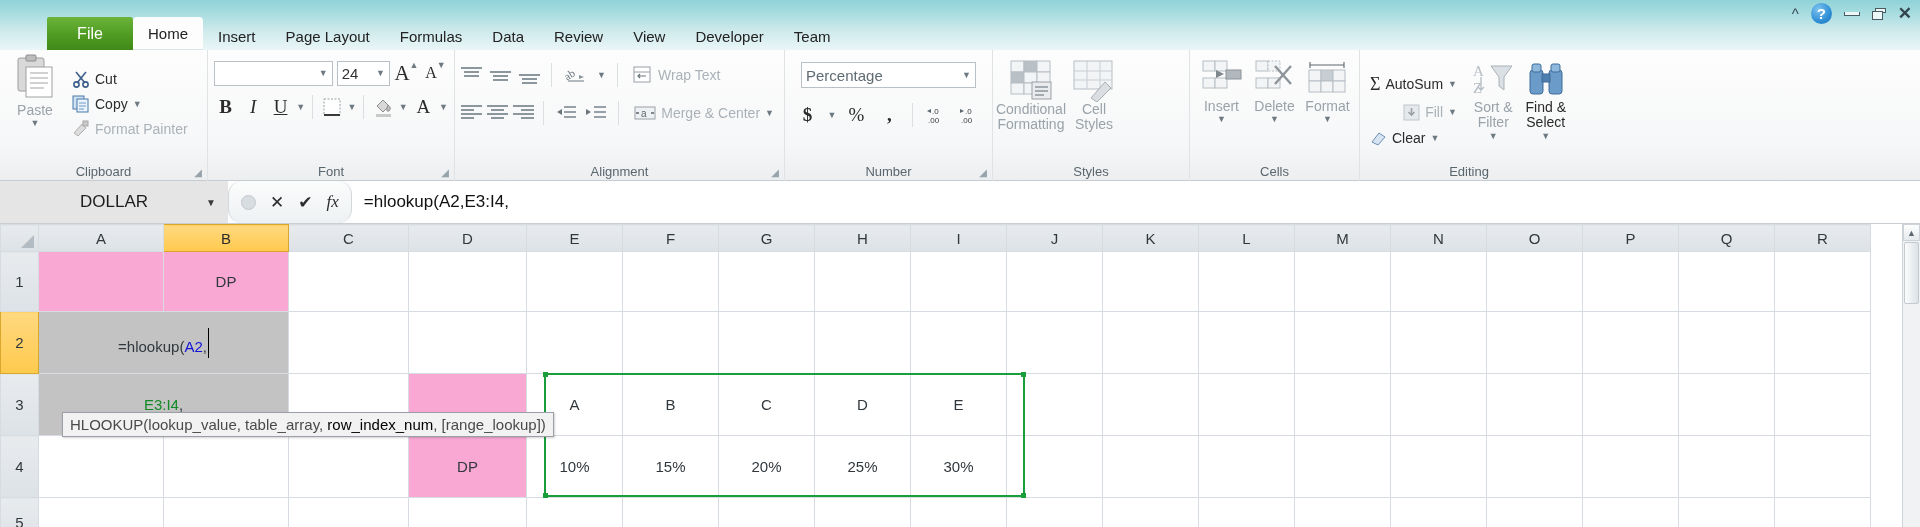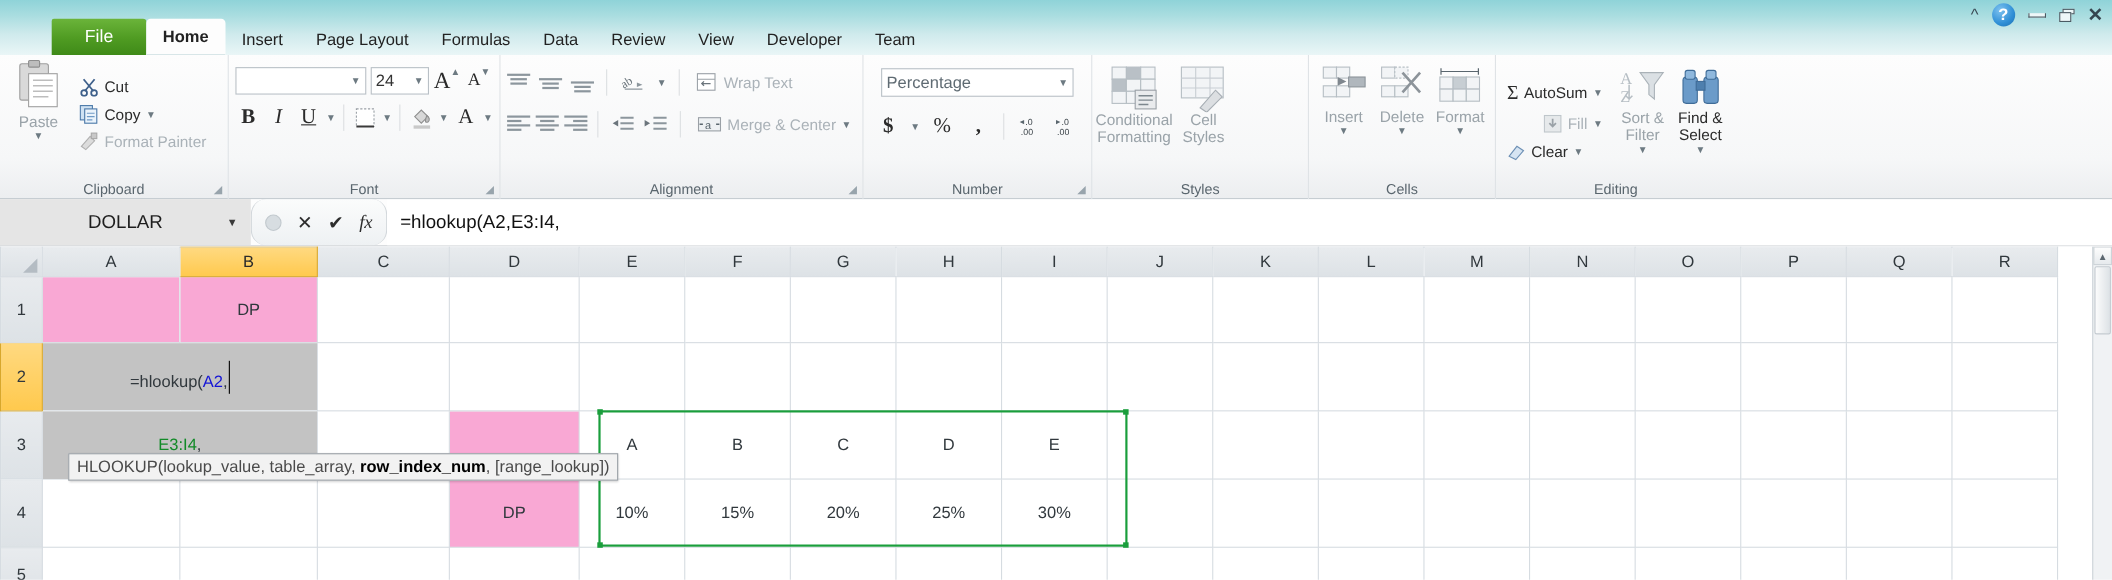--- a/index.html
+++ b/index.html
@@ -22,21 +22,20 @@
     border-top-left-radius:2px;border-top-right-radius:3px;
   }
   .tab{
     height:27px;padding:0 15px;box-sizing:border-box;
     display:flex;align-items:center;font-size:15px;color:#222;
     white-space:nowrap;
   }
   .tab.active{
     background:#fdfdfd;height:33px;border-top-left-radius:4px;border-top-right-radius:4px;
     box-shadow:0 -1px 0 #d8e6e8 inset;
-    font-weight:bold;
   }
   .winctl{position:absolute;right:8px;top:3px;display:flex;align-items:center;gap:12px;}
   .winctl span{display:inline-flex;align-items:center;justify-content:center;}
   .helpbtn{
     width:21px;height:21px;border-radius:50%;
     background:radial-gradient(circle at 35% 30%,#7ec2ef 0%,#2f8fd6 60%,#1d6fb0 100%);
     color:#fff;font-size:15px;font-weight:bold;line-height:21px;text-align:center;
   }
   .chev{font-size:15px;color:#3a4a55;}
   .mini{width:14px;height:3px;border:1px solid #4a5a63;border-top:none;background:#eef7f8;}
@@ -137,21 +136,21 @@
   .selbox i{position:absolute;width:5px;height:5px;background:#1a9e3c;}
   .selbox i.tl{left:-3px;top:-3px;} .selbox i.tr{right:-3px;top:-3px;}
   .selbox i.bl{left:-3px;bottom:-3px;} .selbox i.br{right:-3px;bottom:-3px;}
 
   
   .tooltip{
     position:absolute;background:#f2f2f2;border:1px solid #9aa0a6;
     font-size:15px;color:#2a2a2a;padding:3px 7px;white-space:nowrap;
     box-shadow:1px 1px 2px rgba(0,0,0,.18);
   }
-  .tooltip b{font-weight:bold;color:#000;}
+  .tooltip b{font-weight:normal;color:#000;}
   .tooltip .mut{color:#4a4a4a;}
 
   
   .vscroll{position:absolute;right:0;top:0;width:17px;bottom:0;background:#f0f2f4;border-left:1px solid #cdd3d8;}
   .vscroll .arrow{height:17px;display:flex;align-items:center;justify-content:center;font-size:9px;color:#5c6770;background:linear-gradient(to bottom,#fdfdfd,#e6eaed);border:1px solid #cdd3d8;box-sizing:border-box;}
   .vscroll .thumb{margin:1px;height:60px;background:linear-gradient(to right,#fcfcfc,#dde2e6);border:1px solid #c3cad0;border-radius:2px;}
 </style>
 </head>
 <body>
 

